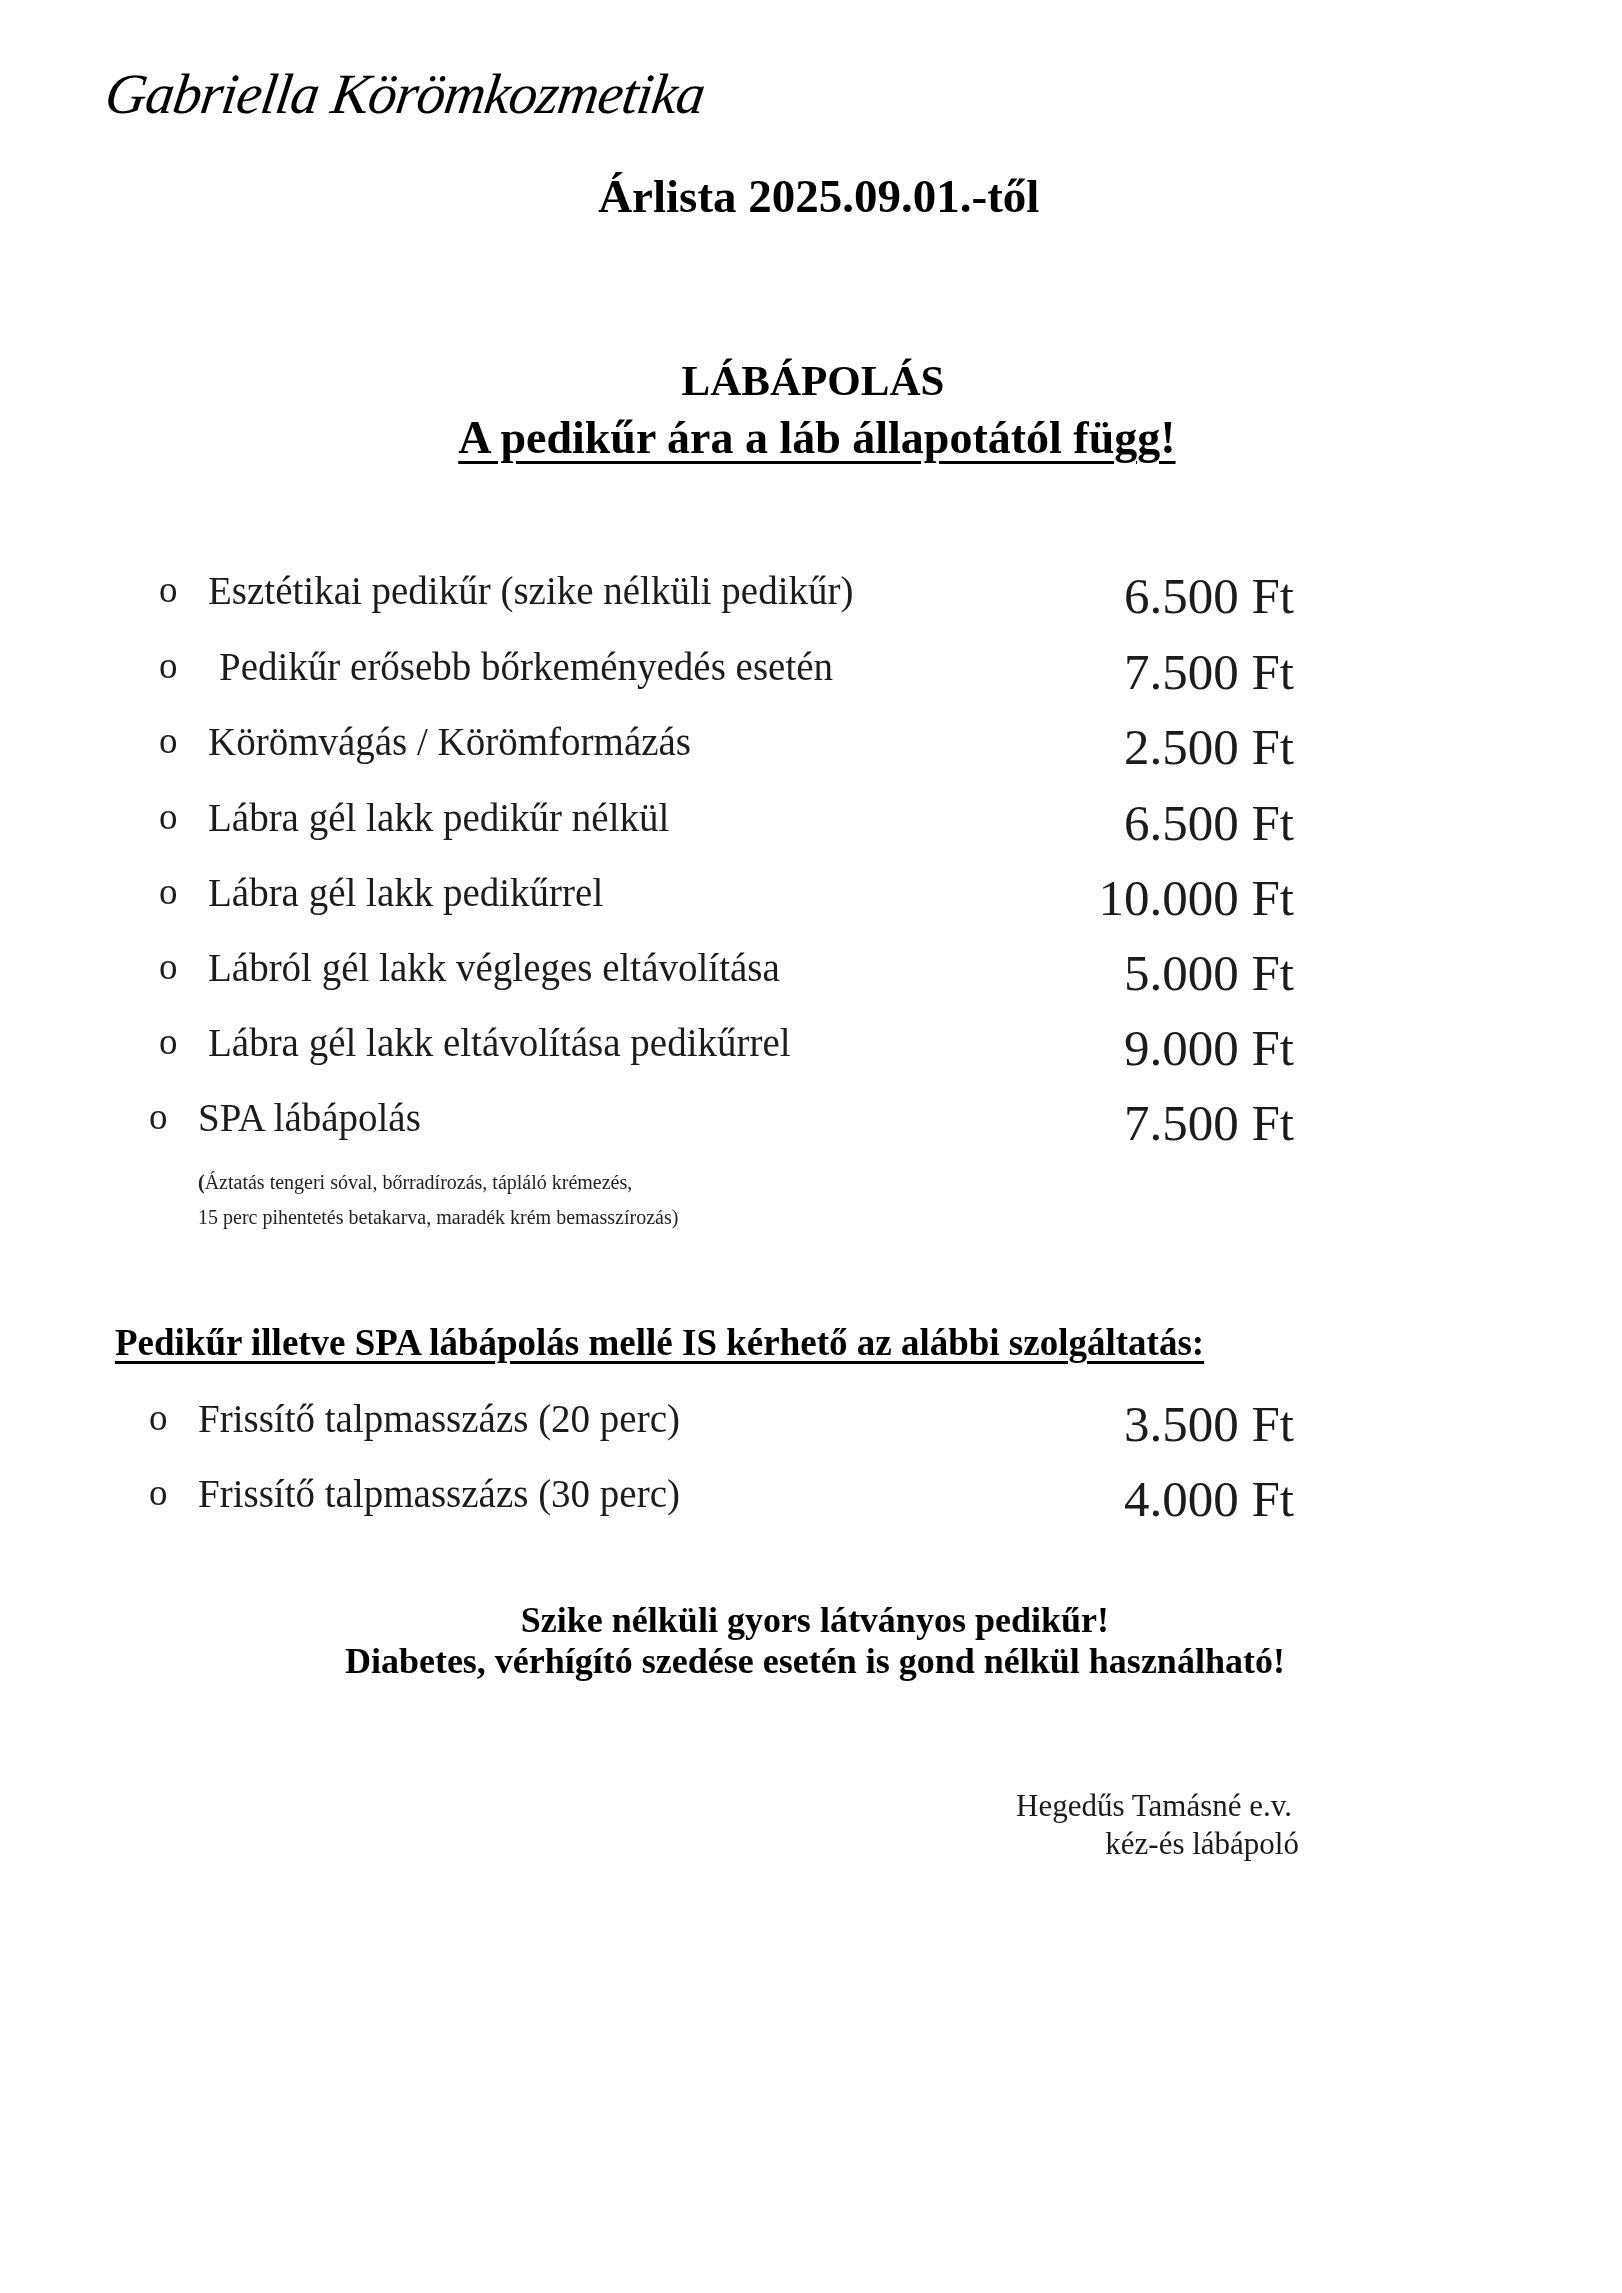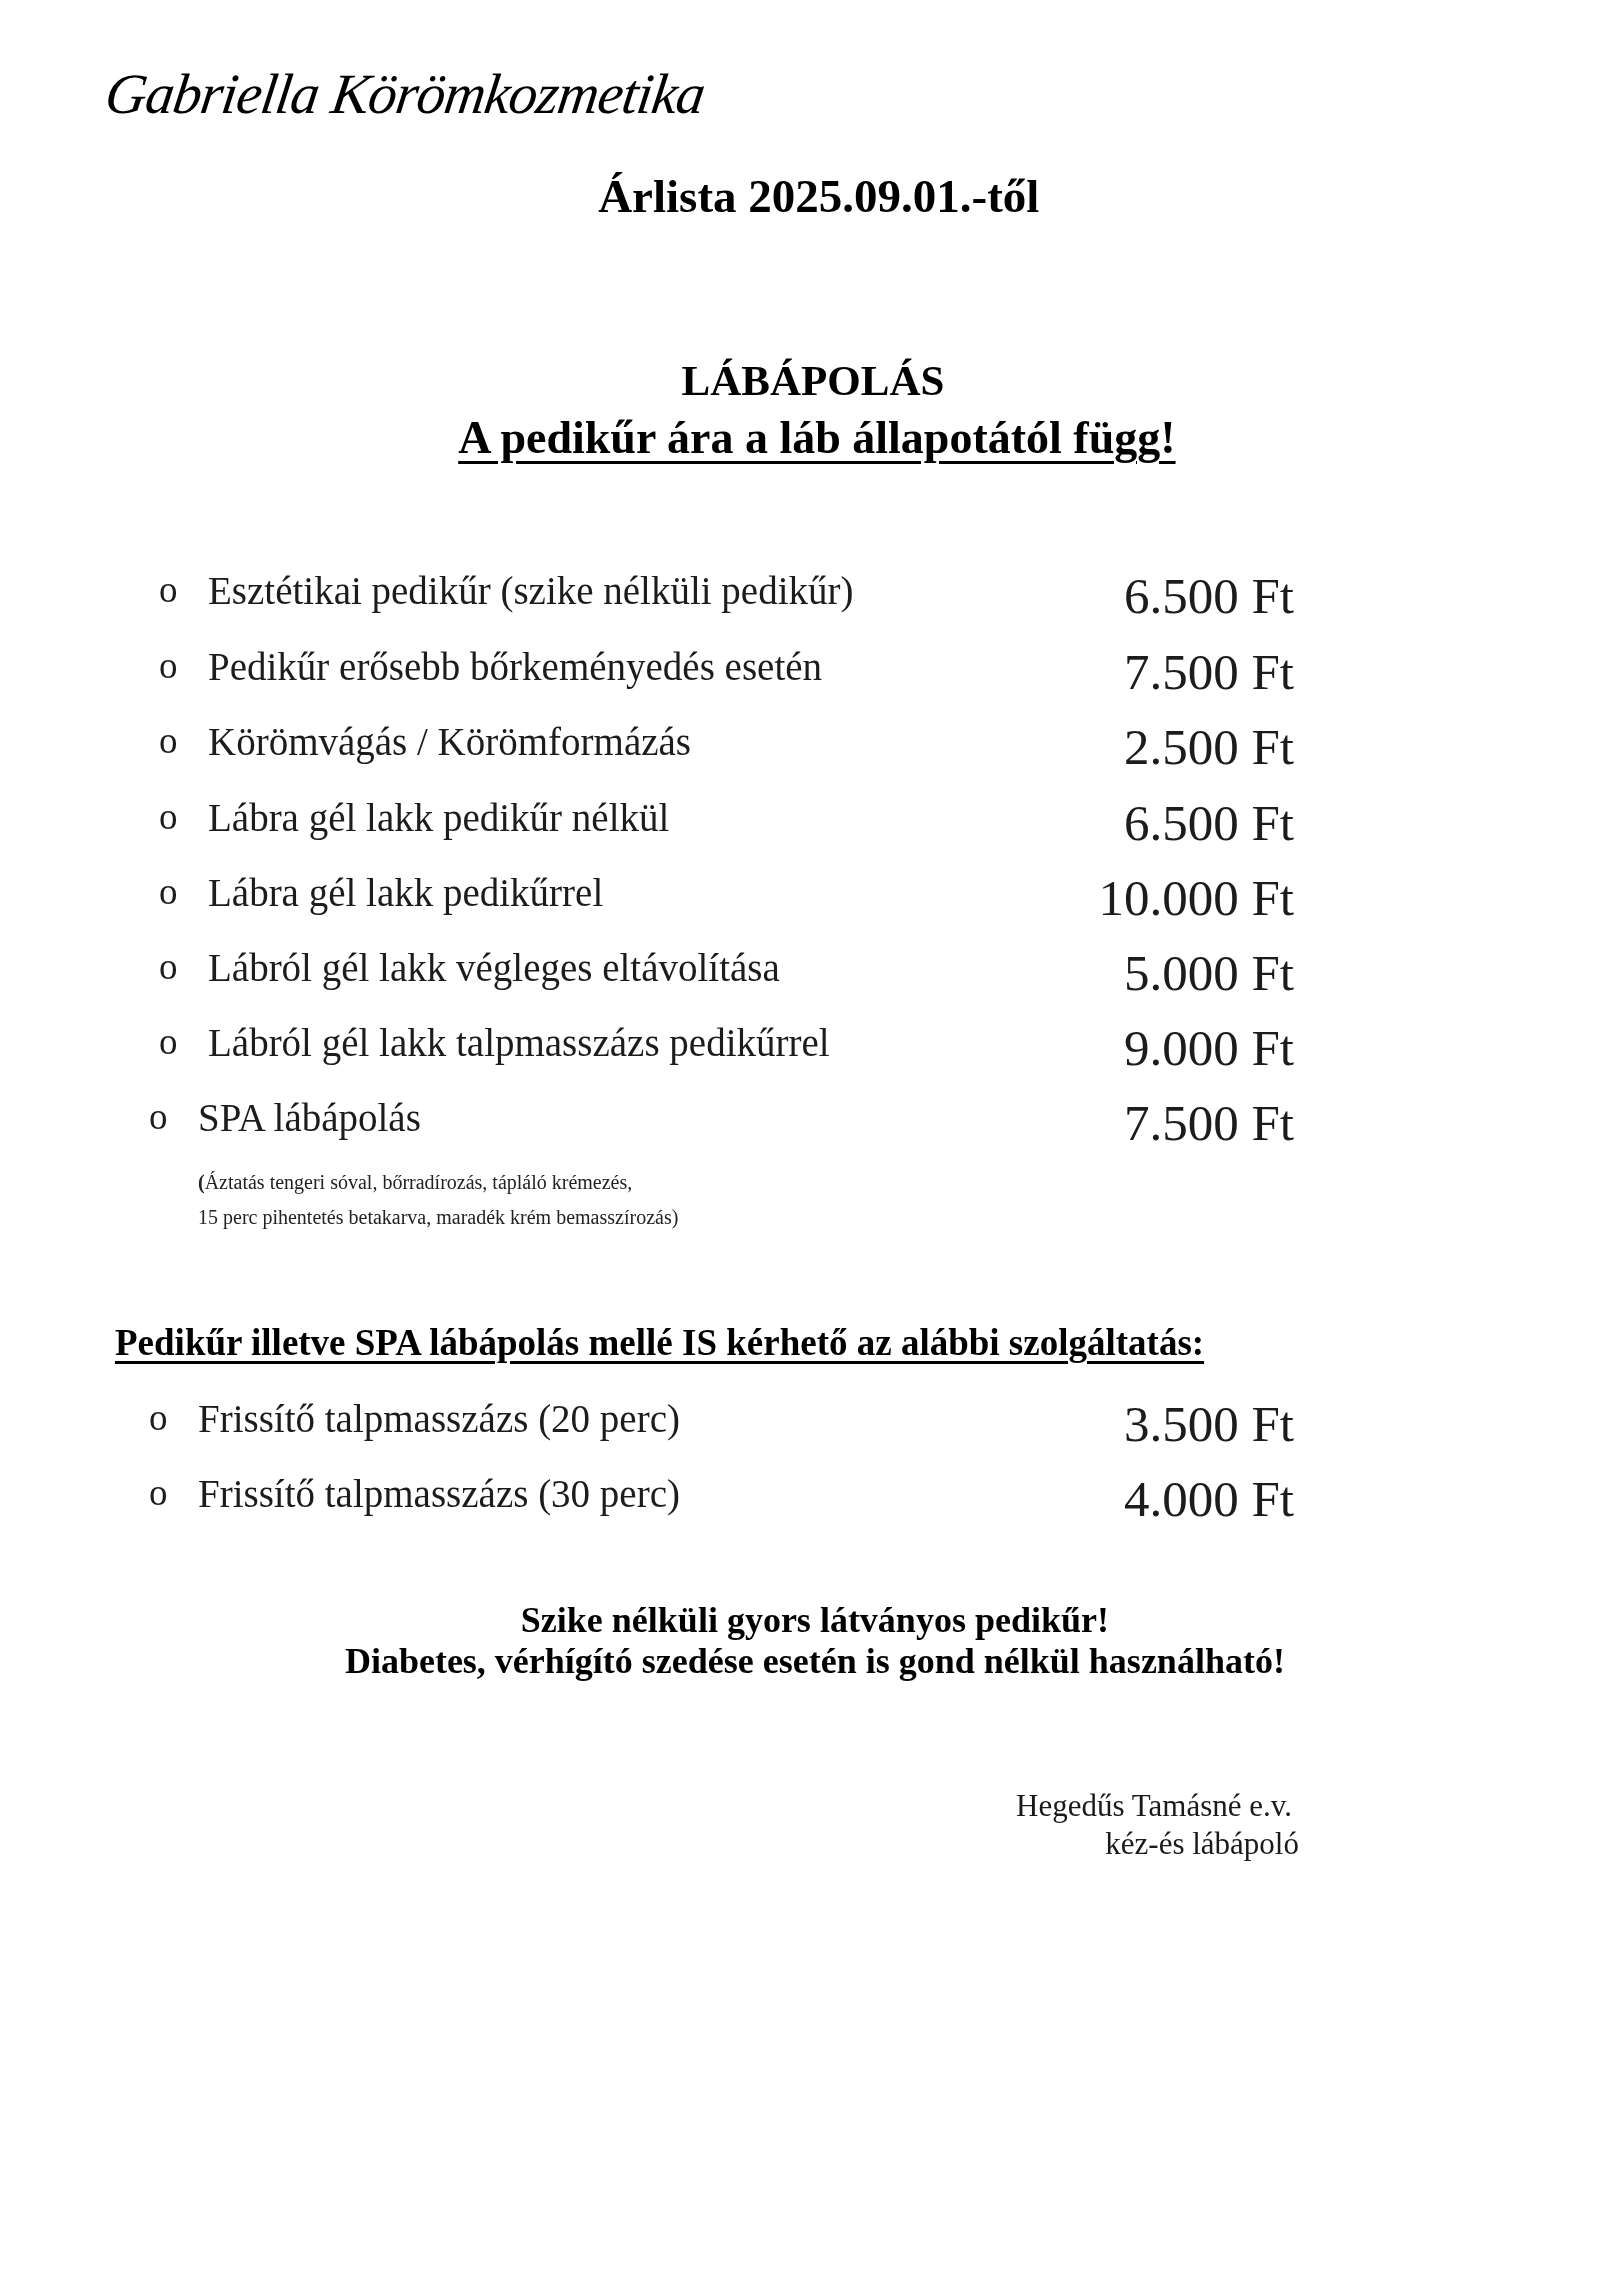--- a/index.html
+++ b/index.html
@@ -38,21 +38,21 @@
 </div>
 
 <div>
   <div class="row" style="top:571px">
     <span class="bullet" style="left:159px">o</span>
     <span class="item-name" style="left:208px">Esztétikai pedikűr (szike nélküli pedikűr)</span>
     <span class="item-price">6.500 Ft</span>
   </div>
   <div class="row" style="top:647px">
     <span class="bullet" style="left:159px">o</span>
-    <span class="item-name" style="left:208px">Pedikűr erősebb bőrkeményedés esetén</span>
+    <span class="item-name" style="left:219px">Pedikűr erősebb bőrkeményedés esetén</span>
     <span class="item-price">7.500 Ft</span>
   </div>
   <div class="row" style="top:722px">
     <span class="bullet" style="left:159px">o</span>
     <span class="item-name" style="left:208px">Körömvágás / Körömformázás</span>
     <span class="item-price">2.500 Ft</span>
   </div>
   <div class="row" style="top:798px">
     <span class="bullet" style="left:159px">o</span>
     <span class="item-name" style="left:208px">Lábra gél lakk pedikűr nélkül</span>
@@ -63,21 +63,21 @@
     <span class="item-name" style="left:208px">Lábra gél lakk pedikűrrel</span>
     <span class="item-price">10.000 Ft</span>
   </div>
   <div class="row" style="top:948px">
     <span class="bullet" style="left:159px">o</span>
     <span class="item-name" style="left:208px">Lábról gél lakk végleges eltávolítása</span>
     <span class="item-price">5.000 Ft</span>
   </div>
   <div class="row" style="top:1023px">
     <span class="bullet" style="left:159px">o</span>
-    <span class="item-name" style="left:208px">Lábról gél lakk talpmasszázs pedikűrrel</span>
+    <span class="item-name" style="left:208px">Lábra gél lakk eltávolítása pedikűrrel</span>
     <span class="item-price">9.000 Ft</span>
   </div>
   <div class="row" style="top:1098px">
     <span class="bullet" style="left:149px">o</span>
     <span class="item-name" style="left:198px">SPA lábápolás</span>
     <span class="item-price">7.500 Ft</span>
   </div>
 </div>
 
 <div class="abs note" style="top:1172px"><b>(</b><span>Áztatás tengeri sóval, bőrradírozás, tápláló krémezés,</span></div>

